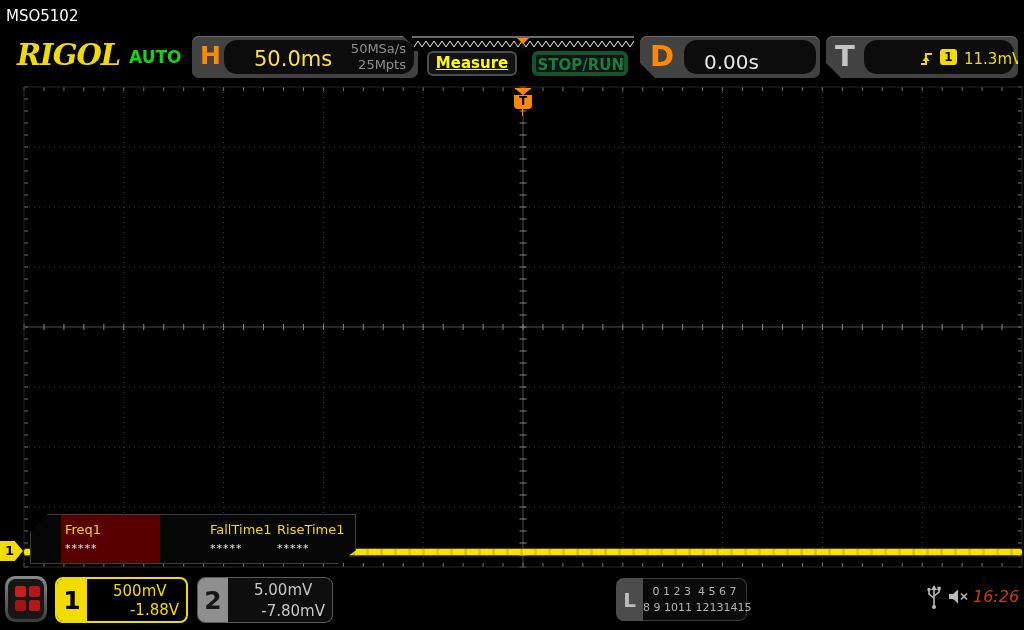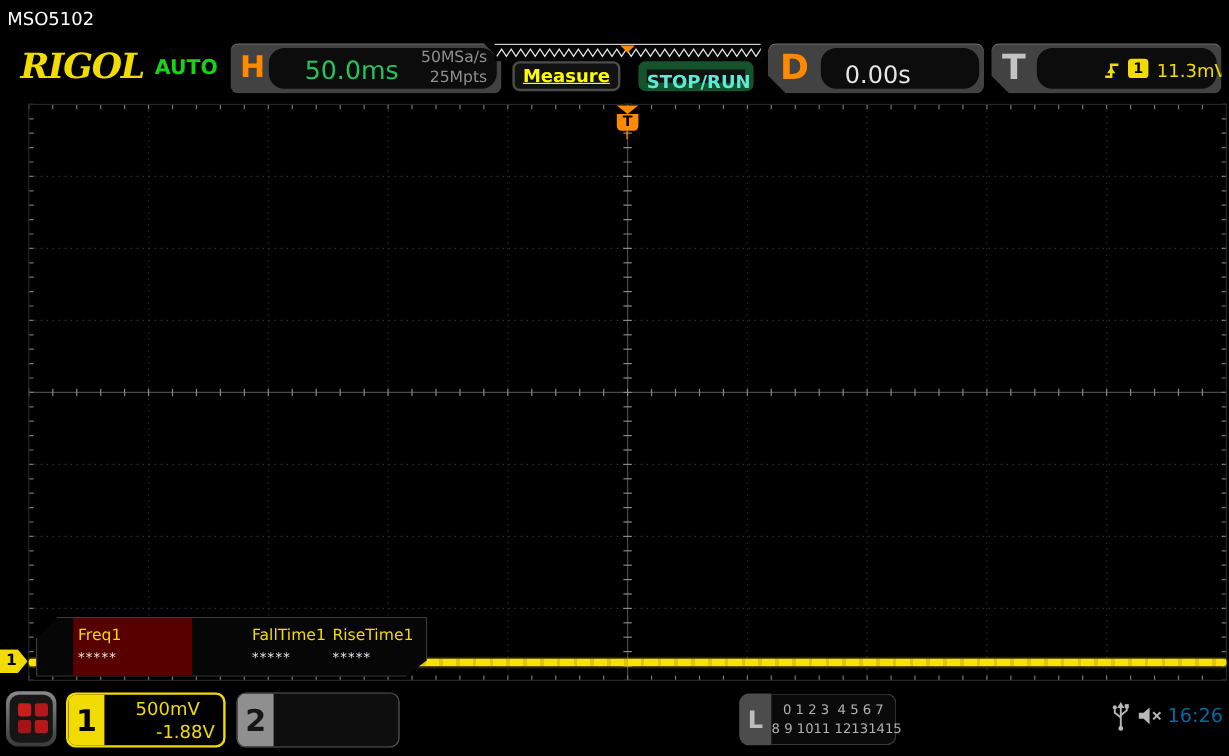--- a/index.html
+++ b/index.html
@@ -19,29 +19,29 @@
           font-weight:bold; font-style:italic; font-size:29px; color:#f2dc00; letter-spacing:-1px; }
   #auto-label { left:129px; top:17px; font-weight:bold; font-size:17px; color:#17d217; }
 
   .hdr-box { background:#424242; border-radius:7px; box-shadow:inset 0 1px 0 #6a6a6a; }
   .hdr-pill { position:absolute; background:#0c0c0c; border-radius:13px; }
 
   #hbox { left:192px; top:6px; width:226px; height:42px;
           clip-path:polygon(0 0,calc(100% - 15px) 0,100% 15px,100% 100%,0 100%); }
   #hbox .hdr-pill { left:32px; top:4px; right:4px; bottom:4px; }
   #h-label { left:8px; top:5px; font-size:25px; font-weight:bold; color:#ff8a00; }
-  #h-timebase { left:62px; top:11px; font-size:21px; color:#22c55e; }
+  #h-timebase { left:62px; top:11px; font-size:21px; color:#fde047; }
   #h-rates { right:12px; top:5px; text-align:right; font-size:13px; color:#8f8f8f; line-height:1.25; }
 
   #preview-strip { left:412px; top:6px; width:224px; height:15px; background:#050505; }
   #measure-btn { left:427px; top:21px; width:90px; height:25px; background:#121212;
                  border:2px solid #4d4d4d; border-radius:6px; color:#ffff00; font-weight:bold;
                  font-size:15px; text-align:center; line-height:21px;text-decoration:underline; }
   #stoprun-btn { left:532px; top:21px; width:96px; height:25px; background:#121212;
-                 border:7px solid #14532d; border-radius:6px; color:#5eead4; font-weight:bold;
+                 border:4px solid #14532d; border-radius:6px; color:#15803d; font-weight:bold;
                  font-size:15px; text-align:right; line-height:21px; }
 
   #dbox { left:640px; top:6px; width:180px; height:42px;
           clip-path:polygon(0 0,100% 0,100% 100%,15px 100%,0 calc(100% - 15px)); }
   #d-label { left:10px; top:3px; font-size:29px; font-weight:bold; color:#ff8a00; }
   #dbox .hdr-pill { left:44px; top:4px; right:4px; bottom:4px; }
   #d-value { left:64px; top:14px; font-size:20px; color:#e6e6e6; }
 
   #tbox { left:826px; top:6px; width:192px; height:42px;
           clip-path:polygon(0 0,100% 0,100% 100%,15px 100%,0 calc(100% - 15px)); }
@@ -113,21 +113,21 @@
 
   #la-block { left:616px; top:4px; height:43px; display:flex; position:absolute; }
   #la-tab { width:27px; background:#4c4c4c; border-radius:8px 0 0 8px; color:#bdbdbd;
             font-weight:bold; font-size:20px; display:flex; align-items:center; justify-content:center; }
   #la-content { width:104px; background:#0a0a0a; border:1px solid #3a3a3a; border-left:none;
                 border-radius:0 8px 8px 0; color:#b2b2b2; font-size:11px; text-align:center;
                 display:flex; flex-direction:column; justify-content:center; gap:3px; white-space:pre; }
 
   #usb-icon { left:926px; top:10px; }
   #speaker-icon { left:948px; top:13px; }
-  #clock { left:973px; top:13px; font-size:16px; color:#0369a1; }
+  #clock { left:973px; top:13px; font-size:16px; color:#c2410c;font-style:italic; }
 </style>
 </head>
 <body>
 
 <div id="topbar" class="abs">
   <span id="model">MSO5102</span>
 </div>
 
 <div id="header" class="abs">
   <div id="logo" class="abs">RIGOL</div>
@@ -508,20 +508,27 @@
       <div class="ch-row">
         <span class="dc-icon"><span class="solid"></span><span class="dash"></span></span>
         <span>500mV</span>
       </div>
       <div class="ch-row offset">-1.88V</div>
     </div>
   </div>
 
   <div id="ch2-block" class="ch-block">
     <div id="ch2-tab" class="ch-tab">2</div>
+    <div class="ch-content">
+      <div class="ch-row">
+        <span class="dc-icon"><span class="solid"></span><span class="dash"></span></span>
+        <span>5.00mV</span>
+      </div>
+      <div class="ch-row offset">-7.80mV</div>
+    </div>
   </div>
 
   <div id="la-block">
     <div id="la-tab">L</div>
     <div id="la-content">
       <div>0 1 2 3  4 5 6 7</div>
       <div>8 9 1011 12131415</div>
     </div>
   </div>
 

